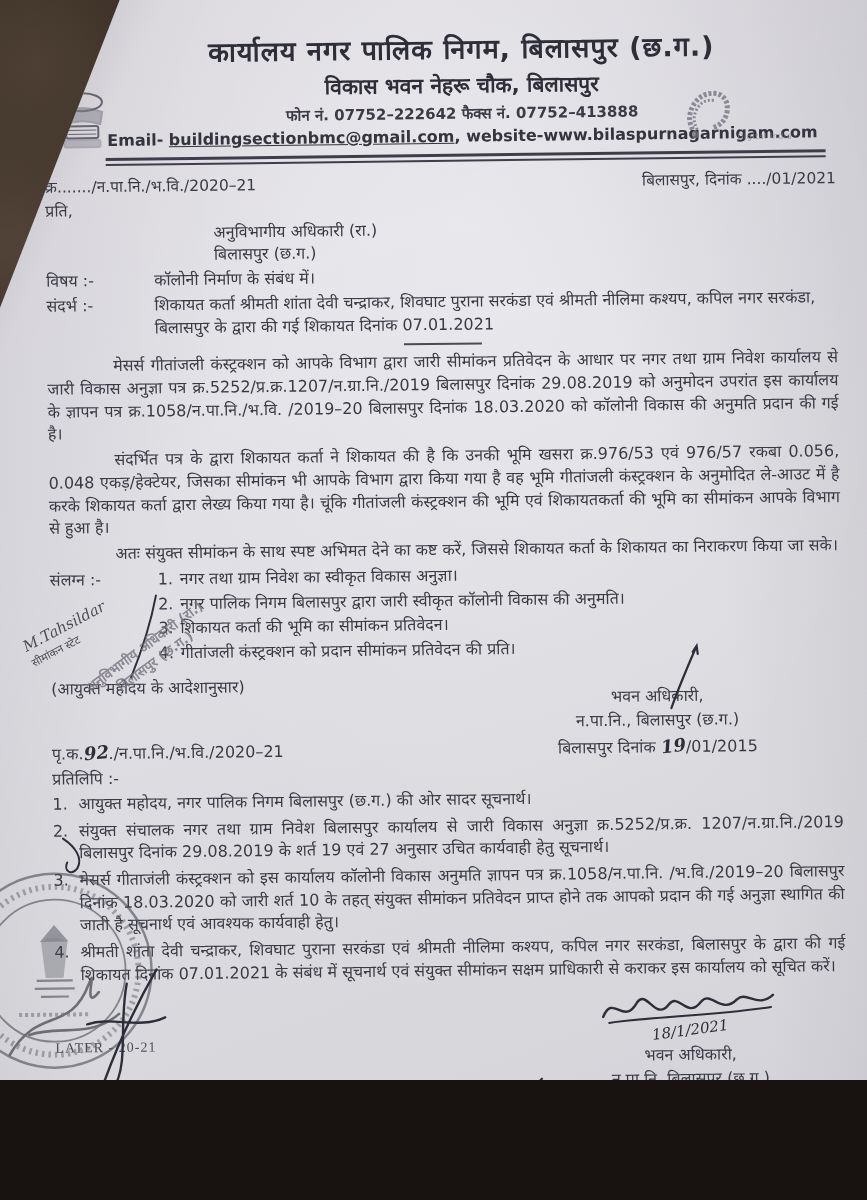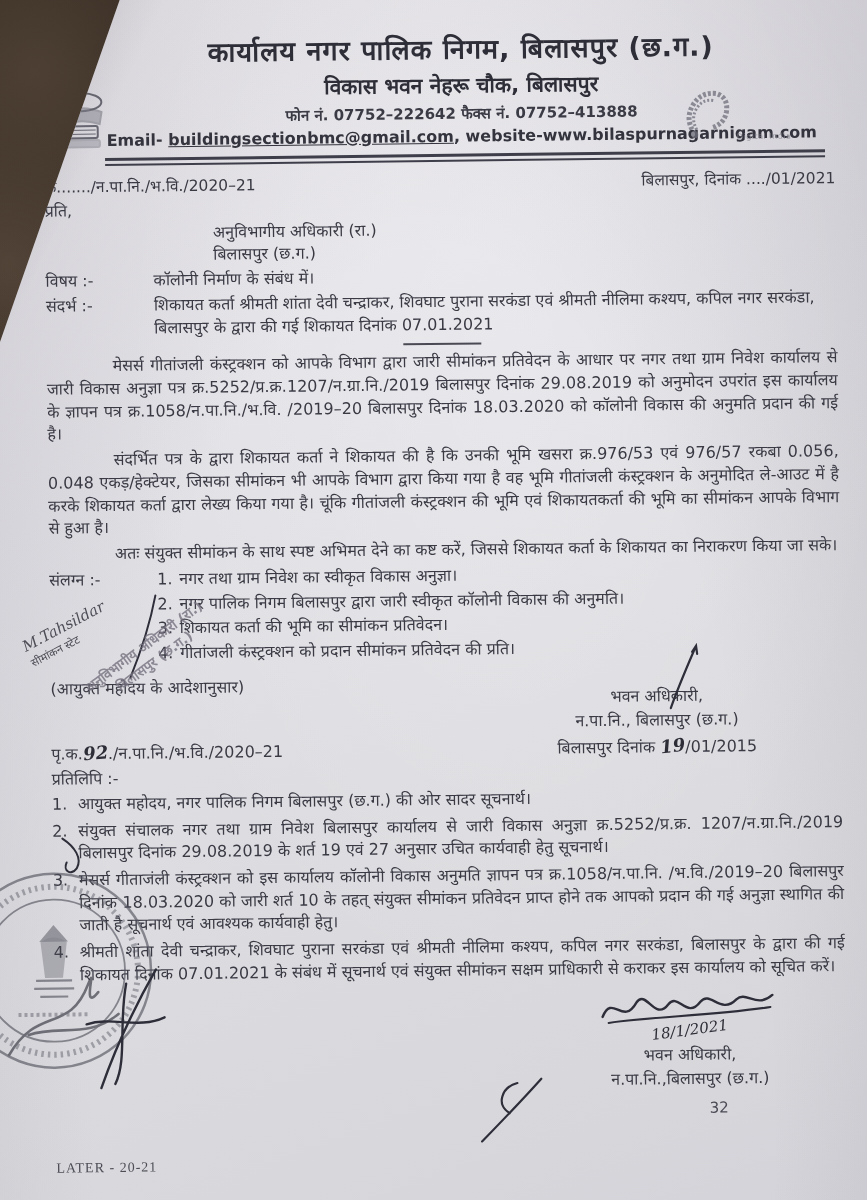--- a/index.html
+++ b/index.html
@@ -1,16 +1,16 @@
 <!DOCTYPE html>
 <html lang="hi"><head>
 <meta charset="utf-8">
 <style>
   html,body{margin:0;padding:0;width:867px;height:1200px;overflow:hidden;background:#181210;}
-  .photo{position:relative;width:867px;height:1200px;
+  .photo{position:relative;width:867px;height:1080px;
     background:
       radial-gradient(circle at 4% 6%, #4d3f33 0%, rgba(77,63,51,0) 22%),
       radial-gradient(circle at 1% 22%, #55463a 0%, rgba(85,70,58,0) 18%),
       radial-gradient(circle at 9% 14%, #1a130e 0%, rgba(26,19,14,0) 20%),
       linear-gradient(135deg,#332a22 0%,#241c16 30%,#17110d 70%);
   }
   .paper{position:absolute;inset:0;
     clip-path:polygon(13.8% 0,100% 0,100% 100%,0 100%,0 28.5%);
     background:linear-gradient(160deg,#eceaee 0%,#e2e1e6 35%,#dadade 75%,#d4d3d9 100%);}
   .paper::before{content:'';position:absolute;inset:0;pointer-events:none;

